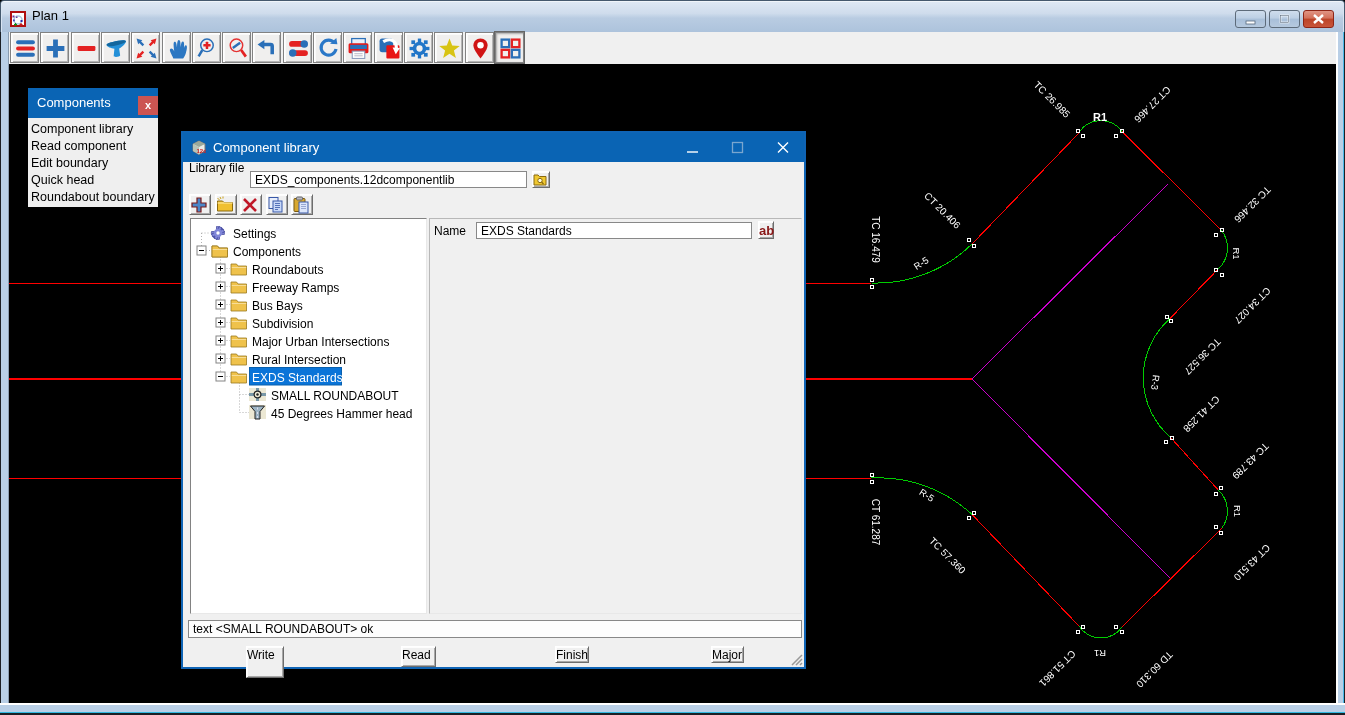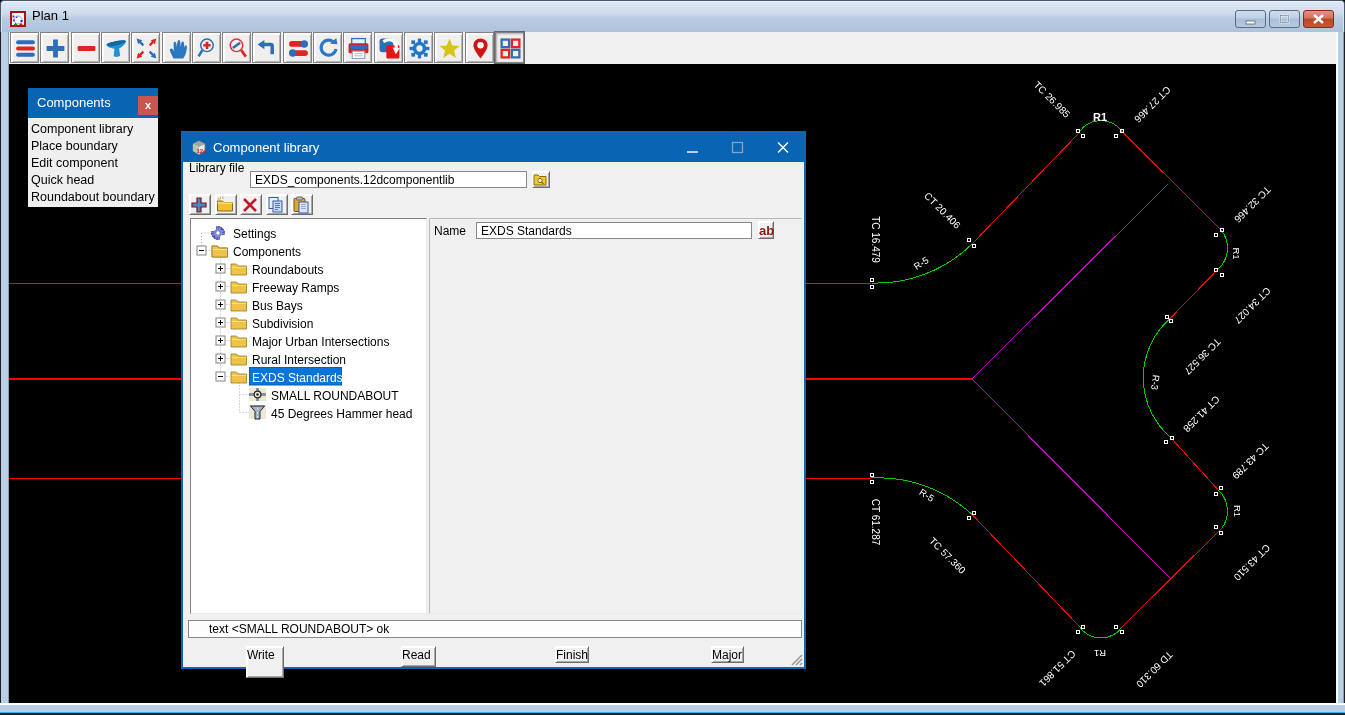--- a/index.html
+++ b/index.html
@@ -292,22 +292,22 @@
       </g>
     </svg>
   </div>
   <div id="cpanel">
     <div class="hdr">
         <span>Components</span>
       </div>
     <div class="xbtn">x</div>
     <div class="body">
       <div style="top:4px">Component library</div>
-      <div style="top:21px">Place boundary</div>
-      <div style="top:38px">Edit component</div>
+      <div style="top:21px">Read component</div>
+      <div style="top:38px">Edit boundary</div>
       <div style="top:55px">Quick head</div>
       <div style="top:72px">Roundabout boundary</div>
     </div>
   </div>
   <div id="dlg">
     <div class="cap">
       <svg style="position:absolute;left:9px;top:7px" width="14" height="16" viewBox="0 0 14 16">
           <path d="M7 1 L13 4 L13 11 L7 14.5 L1 11 L1 4 Z" fill="#e8ece8" stroke="#777"></path>
           <path d="M1 4 L7 7 L13 4 L7 1 Z" fill="#9aa89a"></path>
           <path d="M1 4 L7 7 L7 14.5 L1 11 Z" fill="#b8c4b8"></path>
@@ -441,21 +441,21 @@
             <rect x="0" y="0" width="17" height="14" fill="#ece8d4"></rect>
             <path d="M1.5 1 H15.5 L11 6.5 L11 14 L6 14 L6 6.5 Z" fill="#9cb4c4" stroke="#222"></path>
             <path d="M8.5 2.5 v2 M8.5 7 v2 M8.5 11 v2" stroke="#dde" stroke-width="1"></path>
           </g>
       </svg>
     </div>
     <div id="rpanel"></div>
     <div class="lbl" style="left:251px; top:91px;">Name</div>
     <div class="field" style="left:293px; top:89px; width:276px; height:17px; line-height:16px; padding-left:4px;">EXDS Standards</div>
     <div class="btn3d" style="left:575px; top:88px; width:16px; height:18px; line-height:17px; color:#8a1818; font-weight:bold; font-size:13px;">ab</div>
-    <div class="field" style="left:5px; top:487px; width:614px; height:18px; line-height:17px; padding-left:20px; background:#fdfdfd;">text &lt;SMALL ROUNDABOUT&gt; ok</div>
+    <div class="field" style="left:5px; top:487px; width:614px; height:18px; line-height:17px; padding-left:4px; background:#fdfdfd;">text &lt;SMALL ROUNDABOUT&gt; ok</div>
     <div class="btn3d" style="left:63px; top:513px; width:38px; height:32px; line-height:16px;">Write</div>
     <div class="btn3d" style="left:218px; top:513px; width:35px; height:21px; line-height:16px;">Read</div>
     <div class="btn3d" style="left:372px; top:513px; width:34px; height:17px; line-height:16px;">Finish</div>
     <div class="btn3d" style="left:528px; top:513px; width:33px; height:17px; line-height:16px;">Major</div>
     <svg style="position:absolute;right:1px;bottom:1px" width="13" height="13" viewBox="0 0 13 13">
         <g stroke="#999" stroke-width="1.5">
           <path d="M12 2 L2 12 M12 6 L6 12 M12 10 L10 12"></path>
         </g>
       </svg>
   </div>

